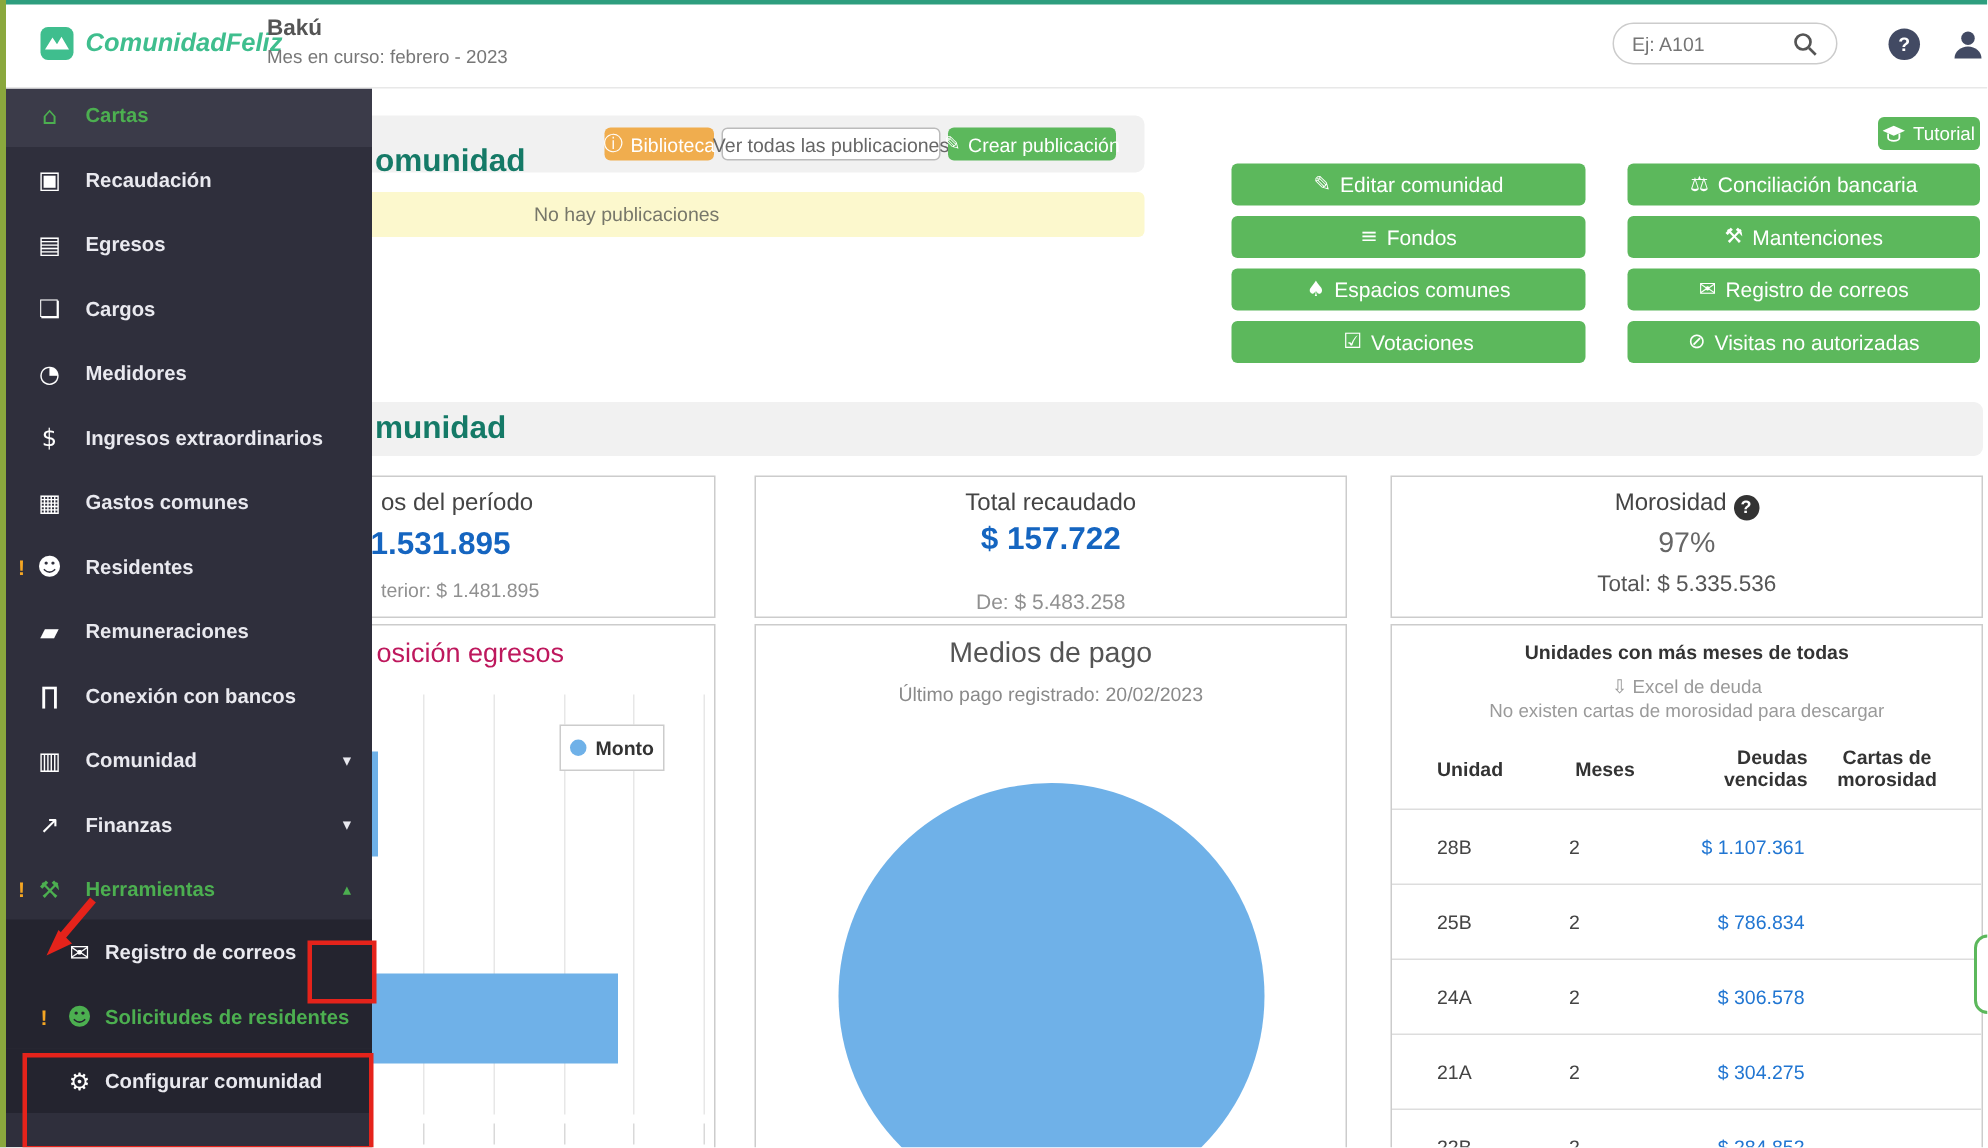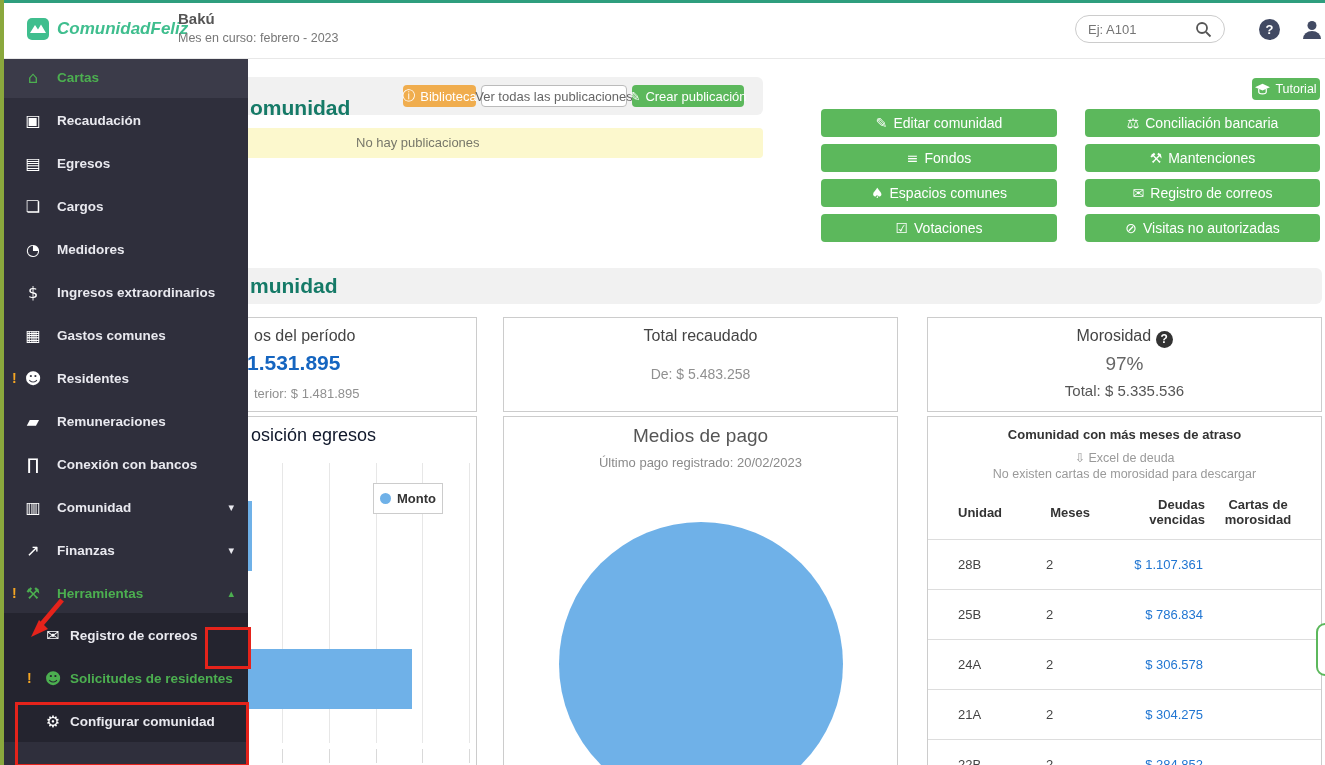--- a/index.html
+++ b/index.html
@@ -190,34 +190,35 @@
   <div id="sum-title" class="abs sectitle">munidad</div>
 
   <div class="card" style="left:233px;top:317px;width:244px;height:95px;">
     <div class="abs t" style="left:20px;top:9px;">os del período</div>
     <div class="abs amt" style="left:13px;top:33px;">1.531.895</div>
     <div class="abs sub" style="left:20px;top:68px;">terior: $ 1.481.895</div>
   </div>
 
   <div class="card" style="left:503px;top:317px;width:395px;height:95px;text-align:center;">
     <div class="t" style="margin-top:9px;">Total recaudado</div>
+    <div class="amt" style="margin-top:3px;">$ 157.722</div>
     <div class="sub" style="margin-top:21px;font-size:14px;">De: $ 5.483.258</div>
   </div>
 
   <div class="card" style="left:927px;top:317px;width:395px;height:95px;text-align:center;">
     <div class="t" style="margin-top:9px;">
       <span>Morosidad</span>
       <span class="qicon">?</span>
     </div>
     <div style="margin-top:5px;font-size:19px;color:#666;">97%</div>
     <div style="margin-top:7px;font-size:15px;color:#555;">Total: $ 5.335.536</div>
   </div>
 
   <div class="card" style="left:233px;top:416px;width:244px;height:360px;overflow:hidden;">
-    <div class="abs" style="left:17px;top:8px;font-size:18px;color:#0f172a;">osición egresos</div>
+    <div class="abs" style="left:17px;top:8px;font-size:18px;color:#be185d;">osición egresos</div>
     <div id="grid-holder">
         <div class="gridline" style="left: 48px; top: 46px; height: 280px;"></div>
         <div class="gridtick" style="left: 48px; top: 332px; height: 14px;"></div>
         <div class="gridline" style="left: 95px; top: 46px; height: 280px;"></div>
         <div class="gridtick" style="left: 95px; top: 332px; height: 14px;"></div>
         <div class="gridline" style="left: 142px; top: 46px; height: 280px;"></div>
         <div class="gridtick" style="left: 142px; top: 332px; height: 14px;"></div>
         <div class="gridline" style="left: 188px; top: 46px; height: 280px;"></div>
         <div class="gridtick" style="left: 188px; top: 332px; height: 14px;"></div>
         <div class="gridline" style="left: 235px; top: 46px; height: 280px;"></div>
@@ -233,21 +234,21 @@
     </div>
   </div>
 
   <div class="card" style="left:503px;top:416px;width:395px;height:360px;overflow:hidden;text-align:center;">
     <div style="margin-top:8px;font-size:19px;color:#555;">Medios de pago</div>
     <div style="margin-top:8px;font-size:13px;color:#8a8a8a;">Último pago registrado: 20/02/2023</div>
     <div id="pie" style="background: rgb(111, 177, 232);"></div>
   </div>
 
   <div class="card" style="left:927px;top:416px;width:395px;height:360px;overflow:hidden;">
-    <div id="debt-title">Comunidad con más meses de atraso</div>
+    <div id="debt-title">Unidades con más meses de todas</div>
     <div class="debt-grey" style="top:50px;">No existen cartas de morosidad para descargar</div>
     <div class="debt-grey" style="top:33px;">
       <span class="ico">⇩</span>
       <span>Excel de deuda</span>
     </div>
     <div class="th" style="left:30px;top:88px;">Unidad</div>
     <div class="th" style="left:112px;top:88px;width:60px;text-align:center;">Meses</div>
     <div class="th" style="left:197px;top:80px;width:80px;text-align:right;">Deudas vencidas</div>
     <div class="th" style="left:288px;top:80px;width:84px;text-align:center;">Cartas de morosidad</div>
     <div id="rows-holder">

